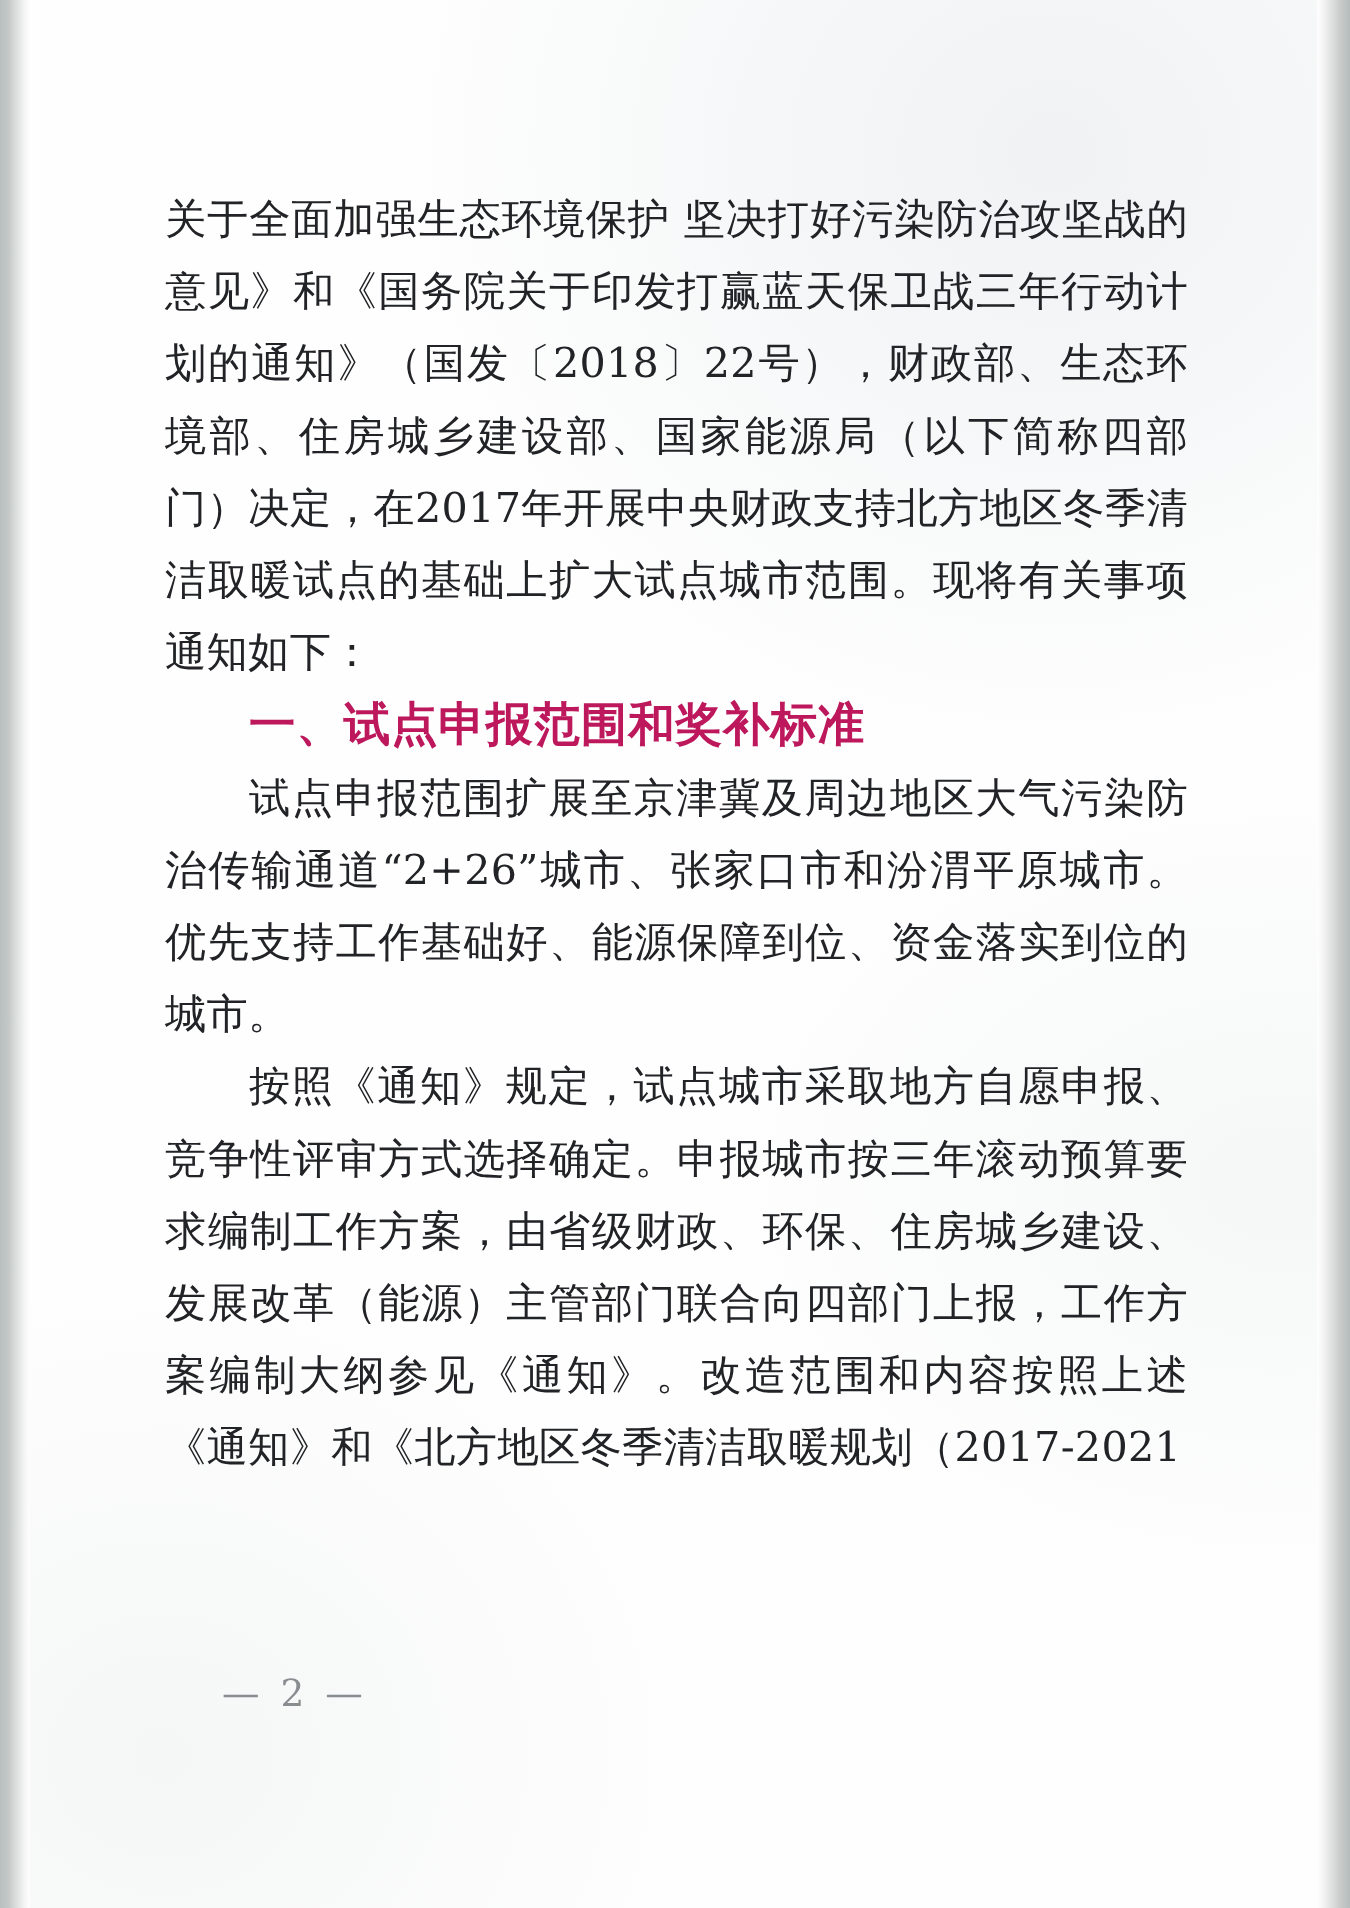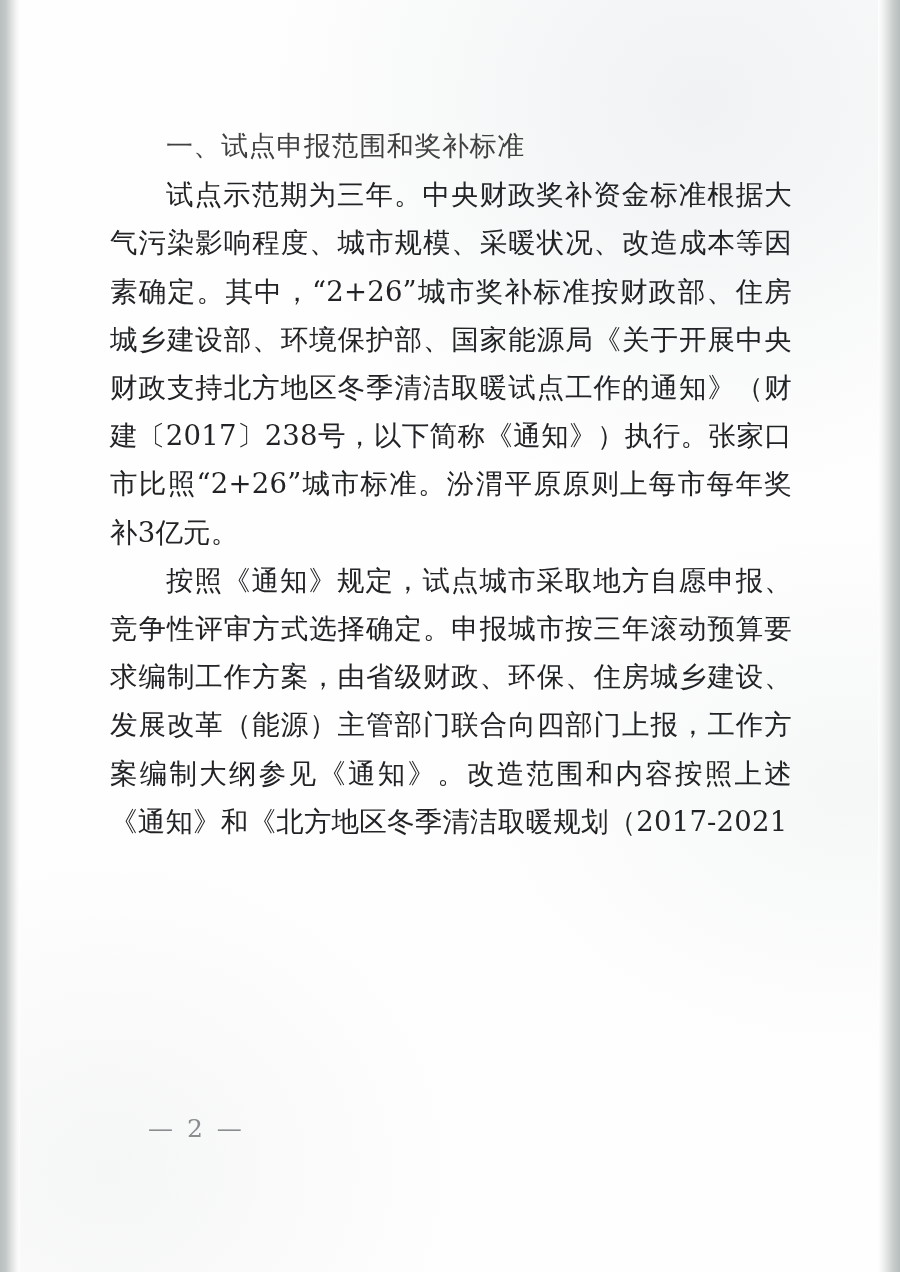--- a/index.html
+++ b/index.html
@@ -82,24 +82,24 @@
   }
   .para.indent {
     text-indent: 56px;
   }
   .para.cont {
     text-indent: 0;
   }
 
   .heading {
     margin: 0;
-    font-size: 27px;
+    font-size: 31px;
     line-height: 48.2px;
-    color: #404040;
-    font-weight: normal;
+    color: #be185d;
+    font-weight: bold;
     text-indent: 56px;
     letter-spacing: 0.6px;
     font-family: "DejaVu Sans", "Liberation Sans", sans-serif;
   }
 
   
   #page-number {
     position: absolute;
     left: 148px;
     top: 1112px;
@@ -115,25 +115,26 @@
 <body>
 
 <div id="scan-page">
 
   <div class="paper-tint"></div>
   <div class="scan-edge left"></div>
   <div class="scan-edge right"></div>
 
   <div id="doc-body">
 
+    <p class="para cont">关于全面加强生态环境保护 坚决打好污染防治攻坚战的意见》和《国务院关于印发打赢蓝天保卫战三年行动计划的通知》（国发〔2018〕22号），财政部、生态环境部、住房城乡建设部、国家能源局（以下简称四部门）决定，在2017年开展中央财政支持北方地区冬季清洁取暖试点的基础上扩大试点城市范围。现将有关事项通知如下：</p>
 
     <h2 class="heading">一、试点申报范围和奖补标准</h2>
 
+    <p class="para indent">试点申报范围扩展至京津冀及周边地区大气污染防治传输通道“2+26”城市、张家口市和汾渭平原城市。优先支持工作基础好、能源保障到位、资金落实到位的城市。</p>
 
-    <p class="para indent">试点示范期为三年。中央财政奖补资金标准根据大气污染影响程度、城市规模、采暖状况、改造成本等因素确定。其中，“2+26”城市奖补标准按财政部、住房城乡建设部、环境保护部、国家能源局《关于开展中央财政支持北方地区冬季清洁取暖试点工作的通知》（财建〔2017〕238号，以下简称《通知》）执行。张家口市比照“2+26”城市标准。汾渭平原原则上每市每年奖补3亿元。</p>
 
 
     <p class="para indent">按照《通知》规定，试点城市采取地方自愿申报、竞争性评审方式选择确定。申报城市按三年滚动预算要求编制工作方案，由省级财政、环保、住房城乡建设、发展改革（能源）主管部门联合向四部门上报，工作方案编制大纲参见《通知》。改造范围和内容按照上述《通知》和《北方地区冬季清洁取暖规划（2017-2021</p>
 
   </div>
 
   <div id="page-number">— 2 —</div>
 
 </div>
 

